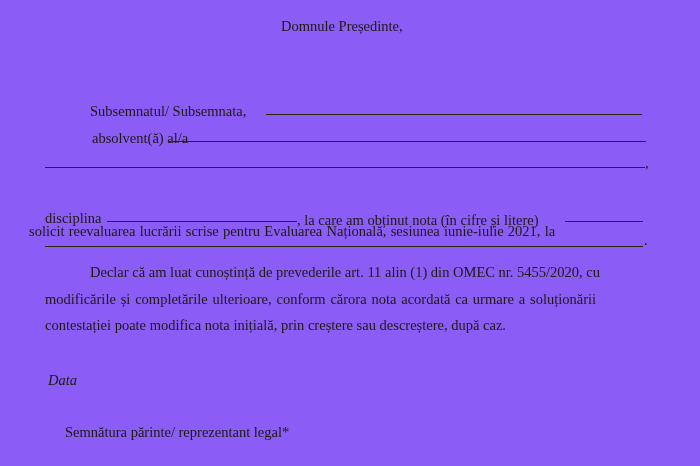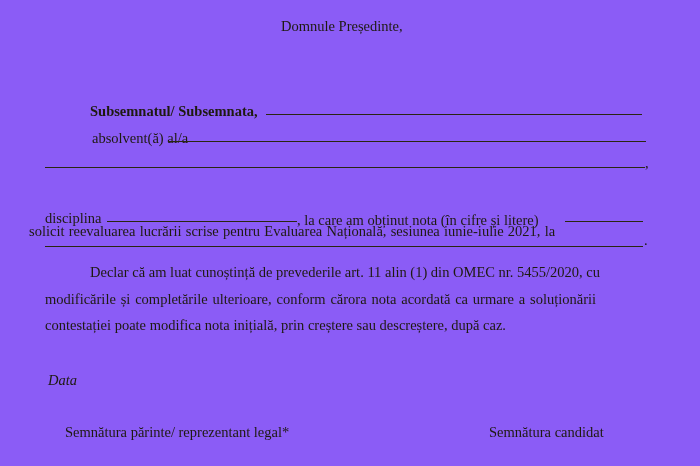--- a/index.html
+++ b/index.html
@@ -15,21 +15,21 @@
   .line { position:absolute; height:0; border-top:1.6px solid #2a2610; }
   .field { position:absolute; height:14px; background:transparent; border:none; outline:none; }
 </style>
 </head>
 <body>
 
 <div class="page">
 
   <div class="t" style="left:281px; top:18px;">Domnule Președinte,</div>
 
-  <div class="t" style="left:90px; top:103px;font-weight:bold;">Subsemnatul/ Subsemnata,</div>
+  <div class="t" style="left:90px; top:103px;">Subsemnatul/ Subsemnata,</div>
   <div class="line" style="left:266px; top:114px; width:376px;"></div>
   <input class="field" style="left: 266px; top: 100px; width: 376px;" value="">
 
   <div class="t" style="left:45px; top:130px;margin-left:47px;">absolvent(ă)  al/a</div>
   <div class="line" style="left:168px; top:141px; width:478px;"></div>
   <input class="field" style="left: 168px; top: 127px; width: 478px;" value="">
 
   <div class="line" style="left:45px; top:167px; width:600px;"></div>
   <input class="field" style="left: 45px; top: 153px; width: 600px;" value="">
   <div class="t" style="left:645px; top:155px;">,</div>
@@ -46,15 +46,14 @@
   <div class="line" style="left:45px; top:246px; width:598px;"></div>
   <input class="field" style="left: 45px; top: 232px; width: 598px;" value="">
   <div class="t" style="left:644px; top:232px;">.</div>
 
   <div class="t" style="left:90px; top:264px;">Declar că am luat cunoștință de prevederile art. 11 alin (1) din OMEC nr. 5455/2020, cu</div>
   <div class="t" style="left:45px; top:291px; word-spacing:1.2px;">modificările și completările ulterioare, conform cărora nota acordată ca urmare a soluționării</div>
   <div class="t" style="left:45px; top:317px;">contestației poate modifica nota inițială, prin creștere sau descreștere, după caz.</div>
 
   <div class="t" style="left:48px; top:372px;font-style:italic;">Data</div>
   <div class="t" style="left:65px; top:424px;">Semnătura părinte/ reprezentant legal*</div>
-  <div class="t" style="left:489px; top:424px;">Semnătura candidat</div>
 
 </div>
 
 </body></html>

